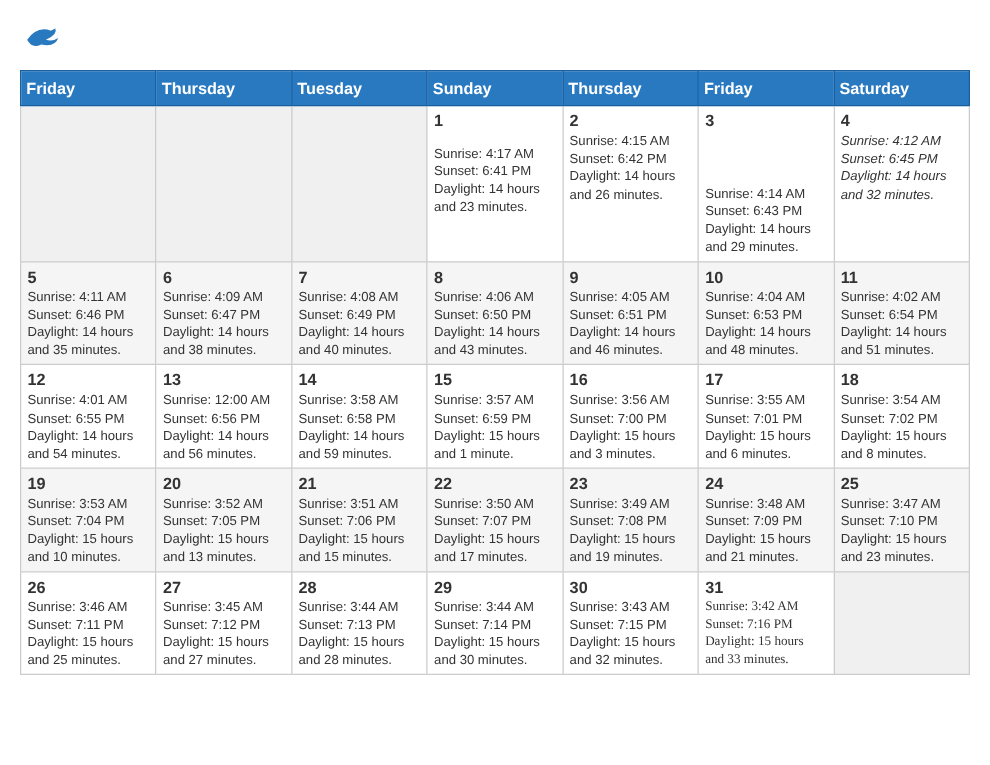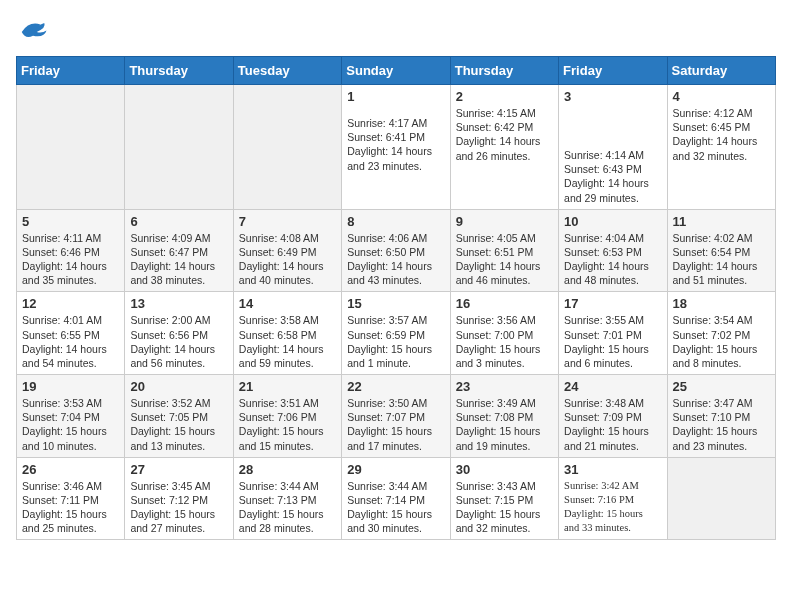--- a/index.html
+++ b/index.html
@@ -135,21 +135,21 @@
         </td>
         <td>
           <span class="day-number">3</span>
           <div class="cell-content" style="white-space: pre-line; margin-top: 44px;">Sunrise: 4:14 AM
 Sunset: 6:43 PM
 Daylight: 14 hours
 and 29 minutes.</div>
         </td>
         <td>
           <span class="day-number">4</span>
-          <div class="cell-content" style="white-space: pre-line;">Sunrise: 4:12 AM
+          <div class="cell-content" style="white-space: pre-line; font-style: italic;">Sunrise: 4:12 AM
 Sunset: 6:45 PM
 Daylight: 14 hours
 and 32 minutes.</div>
         </td>
       </tr>
       <tr>
         <td>
           <span class="day-number">5</span>
           <div class="cell-content" style="white-space: pre-line;">Sunrise: 4:11 AM
 Sunset: 6:46 PM
@@ -202,21 +202,21 @@
       <tr>
         <td>
           <span class="day-number">12</span>
           <div class="cell-content" style="white-space: pre-line;">Sunrise: 4:01 AM
 Sunset: 6:55 PM
 Daylight: 14 hours
 and 54 minutes.</div>
         </td>
         <td>
           <span class="day-number">13</span>
-          <div class="cell-content" style="white-space: pre-line;">Sunrise: 2:00 AM
+          <div class="cell-content" style="white-space: pre-line;">Sunrise: 12:00 AM
 Sunset: 6:56 PM
 Daylight: 14 hours
 and 56 minutes.</div>
         </td>
         <td>
           <span class="day-number">14</span>
           <div class="cell-content" style="white-space: pre-line;">Sunrise: 3:58 AM
 Sunset: 6:58 PM
 Daylight: 14 hours
 and 59 minutes.</div>

